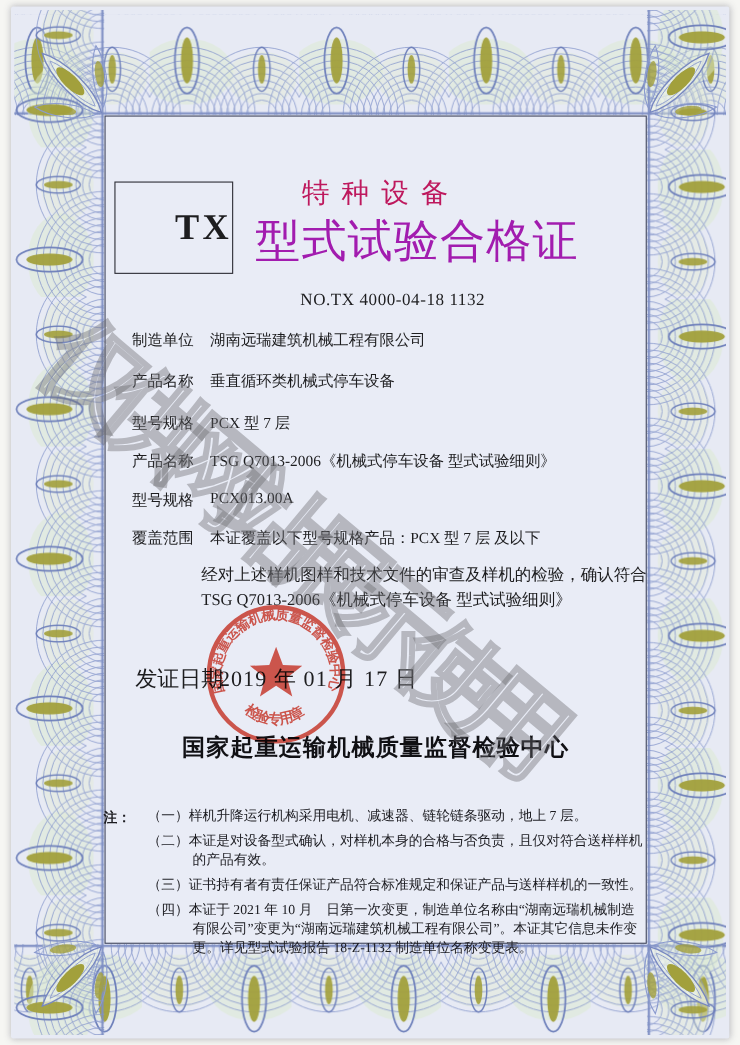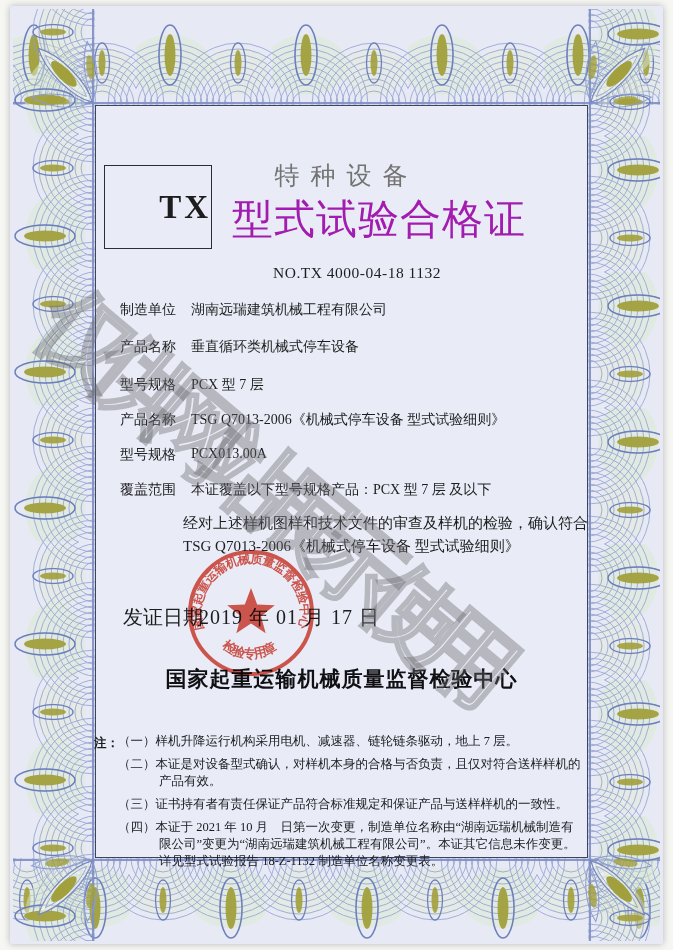--- a/index.html
+++ b/index.html
@@ -9,36 +9,36 @@
          background:#e7eaf4;box-shadow:0 0 7px rgba(60,60,80,.35);border-radius:2px;}
   .border-svg{position:absolute;left:0;top:0;z-index:1;}
   
   .panel{position:absolute;left:95px;top:105px;width:493px;height:753px;box-sizing:border-box;
          background:#e9ecf6;border:1.5px solid #3e445c;z-index:2;}
   .abs{position:absolute;}
   .tx-box{left:8px;top:59px;width:106px;height:82px;border:1.8px solid #2c2c34;
           display:flex;align-items:center;justify-content:flex-end;
           font-size:33px;font-weight:bold;letter-spacing:3px;}
   .cat{left:90px;top:53px;width:310px;text-align:center;font-size:25px;
-       letter-spacing:11px;text-indent:11px;color:#737373;}
+       letter-spacing:11px;text-indent:11px;color:#be185d;}
   .main-title{left:120px;top:86px;width:326px;text-align:center;font-size:41px;
        font-weight:normal;letter-spacing:1px;color:#a21caf;}
   .cert-no{left:96px;top:158px;width:330px;text-align:center;font-size:15.5px;letter-spacing:.5px;}
   .frow{left:0;width:490px;height:21px;font-size:14px;white-space:nowrap;}
   .frow .lbl{position:absolute;left:24px;}
   .frow .val{position:absolute;left:95px;}
   .conclusion{left:87px;top:406px;width:420px;font-size:15px;line-height:22.5px;}
   .daterow{left:0;top:498px;width:490px;height:21px;font-size:20px;}
   .daterow .lbl{position:absolute;left:27px;}
   .daterow .val{position:absolute;left:103px;letter-spacing:1px;}
   .authority{left:0;top:559px;width:491px;text-align:center;font-size:21px;
              font-weight:bold;letter-spacing:1px;color:#101014;}
   .notes{left:-2px;top:627px;width:490px;font-size:12.5px;line-height:17px;color:#1b1b20;}
   .notes .ntag{position:absolute;left:0;top:2px;font-weight:bold;}
-  .notes .nlist{margin-left:24px;}
+  .notes .nlist{margin-left:40px;}
   .note{padding-left:41px;text-indent:-41px;margin-bottom:6px;}
   .seal-svg{position:absolute;left:181px;top:543px;z-index:4;
             mix-blend-mode:multiply;opacity:.9;}
   .watermark{position:absolute;left:92px;top:262px;z-index:5;pointer-events:none;
              font-size:92px;font-weight:bold;letter-spacing:-21px;white-space:nowrap;
              color:transparent;-webkit-text-stroke:2.6px rgba(105,105,110,.4);
              transform:rotate(40deg);transform-origin:0 0;}
 </style>
 </head>
 <body>

